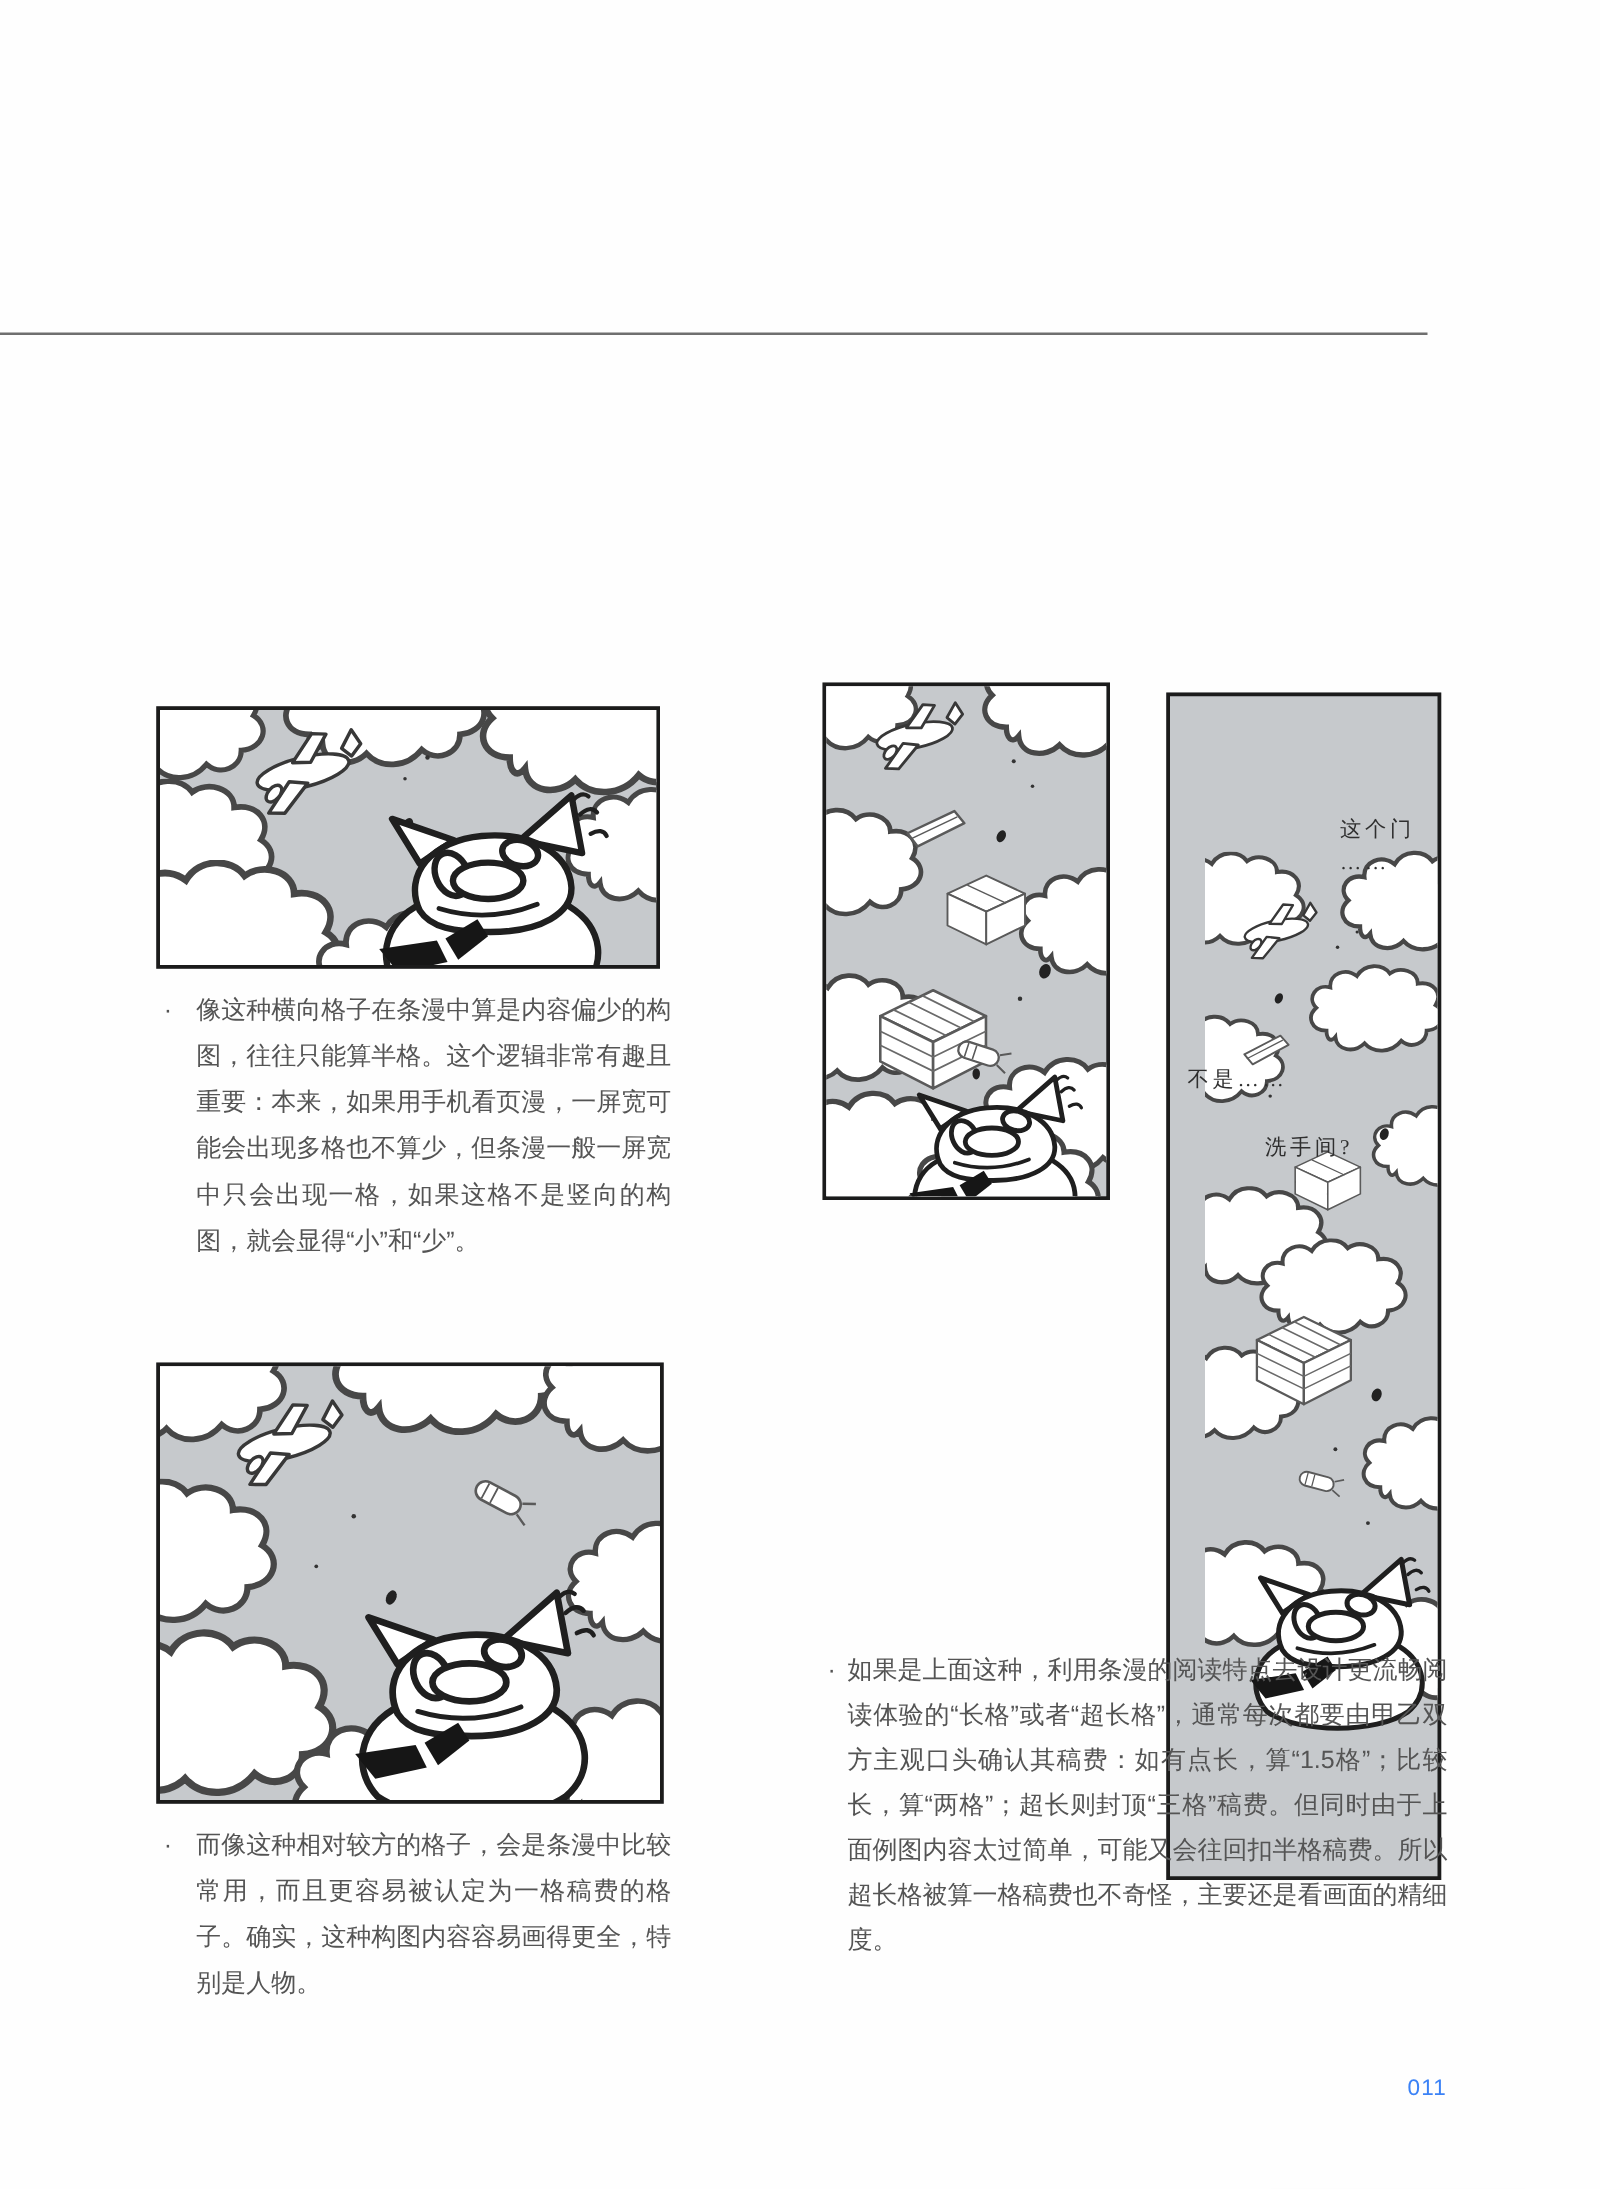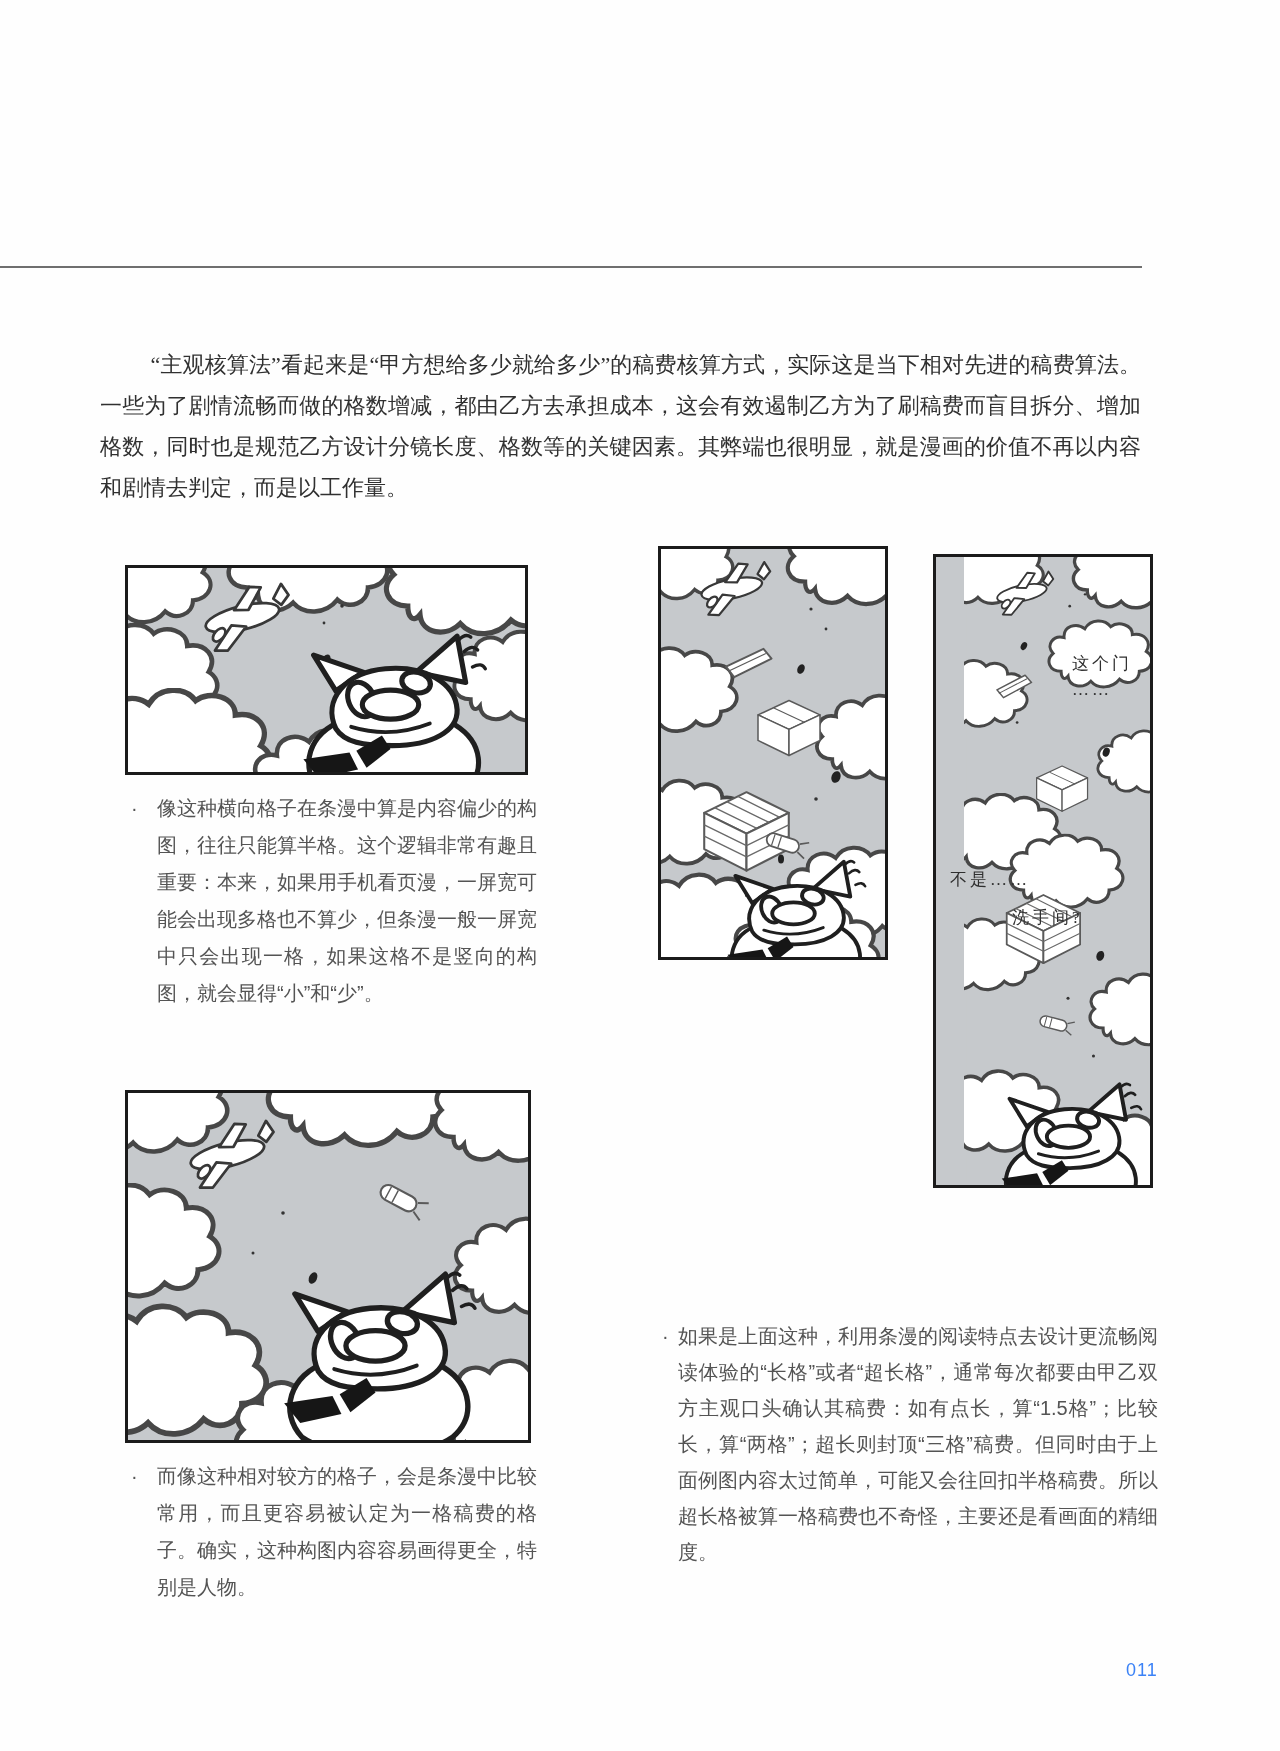--- a/index.html
+++ b/index.html
@@ -11,35 +11,35 @@
 
   .intro{position:absolute;left:100px;top:322px;width:1041px;
          font-family:"Liberation Serif",serif;font-size:22px;line-height:41px;
          color:#303030;text-align:justify;text-indent:2.3em;}
 
   .panel{position:absolute;border:3px solid #1b1b1b;background:#c6c9cc;box-sizing:border-box;}
   .panel svg{display:block;width:100%;height:100%;}
   .panel-1{left:125px;top:565px;width:403px;height:210px;}
   .panel-2{left:125px;top:1090px;width:406px;height:353px;}
   .panel-3{left:658px;top:546px;width:230px;height:414px;}
-  .panel-4{left:933px;top:554px;width:220px;height:634px;padding-left:28px;}
+  .panel-4{left:933px;top:554px;width:220px;height:950px;padding-left:28px;}
 
   .caption{position:absolute;color:#545454;text-align:justify;
            font-family:"Liberation Sans",sans-serif;}
   .caption .bullet{position:absolute;left:6px;top:0;}
   .caption .cap-text{display:block;margin-left:32px;}
   .caption-1{left:125px;top:790px;width:412px;font-size:20px;line-height:37px;}
   .caption-2{left:125px;top:1458px;width:412px;font-size:20px;line-height:37px;}
   .caption-3{left:656px;top:1318px;width:502px;font-size:20px;line-height:36px;}
   .caption-3 .cap-text{margin-left:22px;}
 
   .bubble-text{position:absolute;font-family:"Liberation Serif",serif;font-size:17px;
                color:#2f2f2f;letter-spacing:3px;line-height:26px;white-space:nowrap;}
   .bubble-door{left:136px;top:94px;}
-  .bubble-not{left:14px;top:310px;}
+  .bubble-not{left:14px;top:294px;}
   .bubble-wash{left:76px;top:348px;}
 
   .page-number{position:absolute;left:1126px;top:1660px;font-size:18px;color:#3b82f6;
                letter-spacing:1px;font-family:"Liberation Sans",sans-serif;}
 </style>
 </head>
 <body>
 
 <svg width="0" height="0" style="position:absolute" aria-hidden="true">
   <defs>
@@ -109,21 +109,20 @@
         <path d="M46,10 L56,5 M46,20 L56,25" stroke-width="2"></path>
       </g>
     </symbol>
   </defs>
 </svg>
 
 <div class="page">
 
   <div class="top-rule"></div>
 
-  <p class="intro">“主观核算法”看起来是“甲方想给多少就给多少”的稿费核算方式，实际这是当下相对先进的稿费算法。一些为了剧情流畅而做的格数增减，都由乙方去承担成本，这会有效遏制乙方为了刷稿费而盲目拆分、增加格数，同时也是规范乙方设计分镜长度、格数等的关键因素。其弊端也很明显，就是漫画的价值不再以内容和剧情去判定，而是以工作量。</p>
 
   <div class="panel panel-1">
     <svg viewBox="0 0 397 204">
       <rect width="397" height="204" fill="#c6c9cc"></rect>
       <use href="#cloud" x="90" y="-60" width="190" height="110"></use>
       <use href="#cloud" x="250" y="-55" width="210" height="130"></use>
       <use href="#cloud" x="-70" y="-40" width="170" height="100"></use>
       <use href="#cloud" x="-80" y="55" width="190" height="110"></use>
       <use href="#cloud" x="320" y="60" width="160" height="100"></use>
       <use href="#cloud" x="-60" y="120" width="230" height="130"></use>

